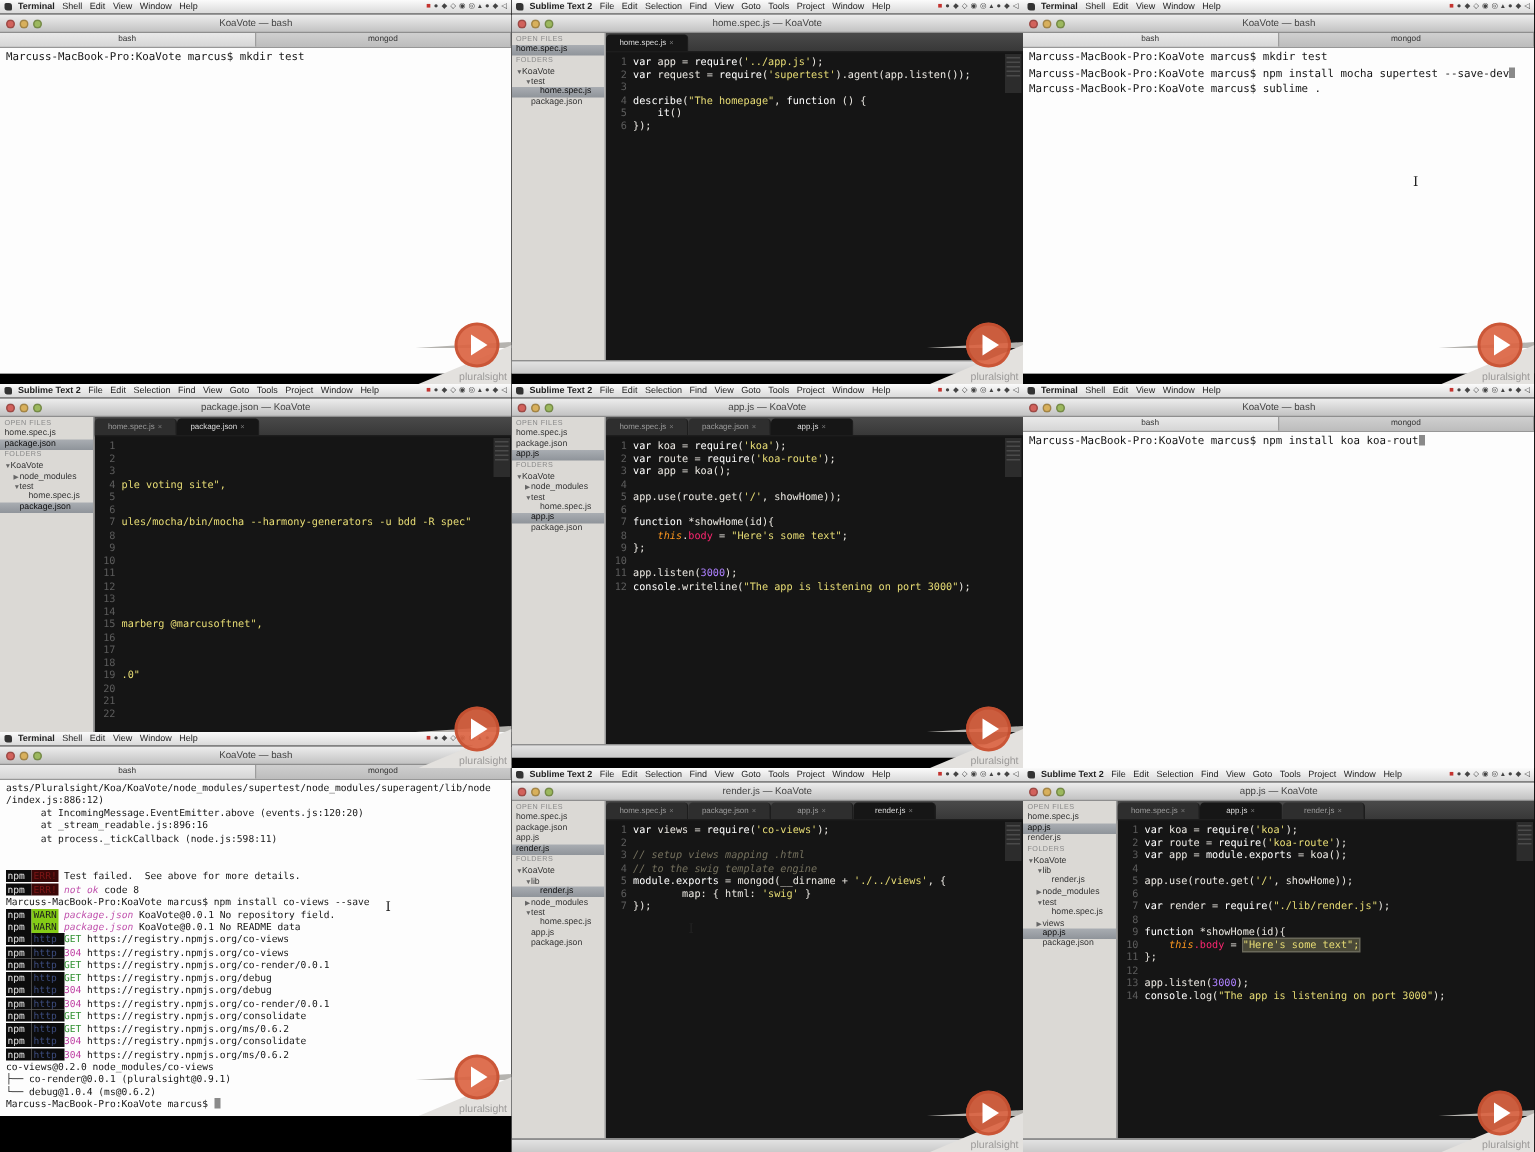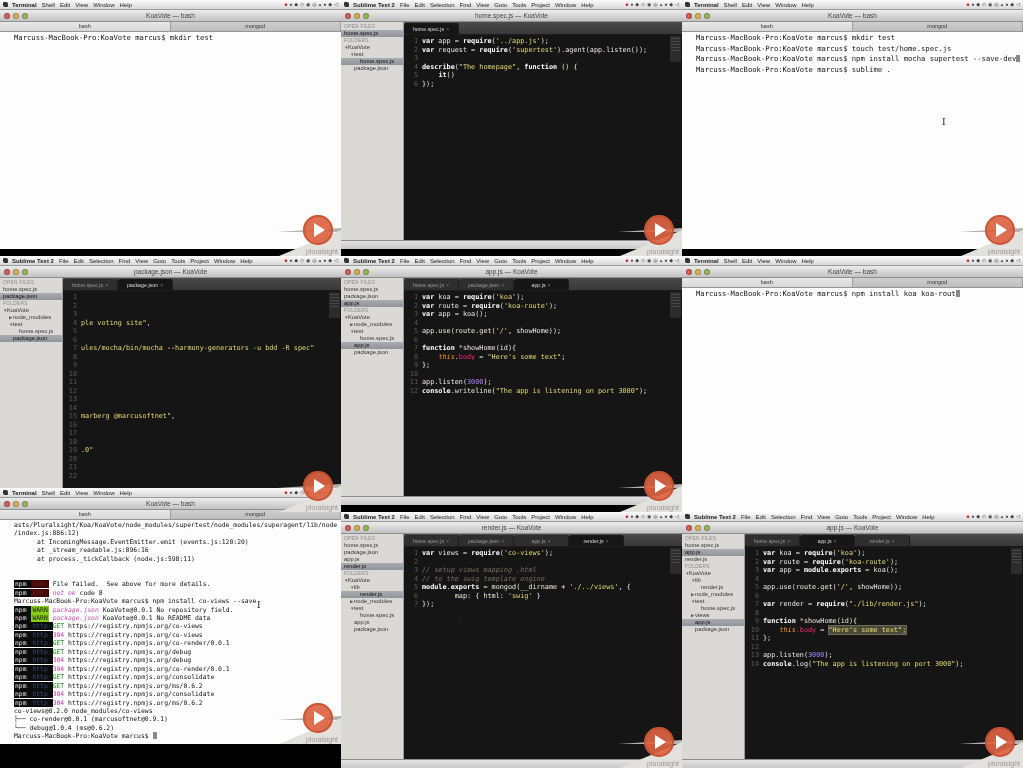--- a/index.html
+++ b/index.html
@@ -25,21 +25,21 @@
             display:flex;align-items:center;position:relative;}
   .lights{display:flex;gap:3px;margin-left:4px;}
   .light{width:4px;height:4px;border-radius:50%;border:0.5px solid rgba(0,0,0,.25);}
   .light.r{background:#d2625c;}.light.y{background:#d8b05c;}.light.g{background:#9cb85e;}
   .win-title{position:absolute;left:0;right:0;text-align:center;font-size:6.5px;color:#444;}
   
   .t-tabs{height:9px;flex:none;background:linear-gradient(#d6d6d6,#c2c2c2);display:flex;border-bottom:1px solid #979797;}
   .t-tab{flex:1;font-size:5.5px;color:#333;text-align:center;line-height:9px;border-right:1px solid #9d9d9d;
          background:linear-gradient(#cfcfcf,#bdbdbd);overflow:hidden;}
   .t-tab.active{background:linear-gradient(#e9e9e9,#d6d6d6);}
-  .t-body{flex:1;background:#fdfdfd;padding:1px 14px;overflow:hidden;position:relative;
+  .t-body{flex:1;background:#fdfdfd;padding:1px 4px;overflow:hidden;position:relative;
           font-family:"DejaVu Sans Mono",monospace;color:#141414;}
   .t-line{white-space:pre;}
   .t-norm .t-line{font-size:7.2px;line-height:10.5px;}
   .t-dense .t-line{font-size:6.4px;line-height:8.45px;}
   .t-p{color:#141414;}
   .t-npm{background:#0c0c0c;color:#e6e6e6;padding:0 1px;}
   .t-err{background:#3a0808;color:#7e1616;padding:0 1px;}
   .t-warn{background:#84cc16;color:#1c1c1c;padding:0 1px;}
   .t-http{background:#0c0c0c;color:#3c4c7e;padding:0 1px;}
   .t-get{color:#2f8f2f;}
@@ -59,21 +59,21 @@
   .s-tab{min-width:48px;max-width:62px;flex:none;font-size:5.3px;color:#9b9b9b;background:#2e2e2e;
          border-right:1px solid #1d1d1d;display:flex;align-items:center;justify-content:center;gap:2px;
          padding:0 3px;border-radius:3px 3px 0 0;margin-top:1px;overflow:hidden;white-space:nowrap;}
   .s-tab.active{background:#161616;color:#dcdcdc;}
   .s-tab .x{font-size:5px;color:#777;}
   .s-code{flex:1;overflow:hidden;padding-top:2px;position:relative;
           font-family:"DejaVu Sans Mono",monospace;}
   .cl{white-space:pre;font-size:6.8px;line-height:8.5px;height:8.5px;display:flex;}
   .gut{width:14px;flex:none;text-align:right;color:#5c5c5c;padding-right:4px;}
   .c-p{color:#ebe8e2;}
-  .c-kw{color:#ffffff;font-weight:bold;}
+  .c-kw{color:#ffffff;font-weight:normal;}
   .c-str{color:#e6db74;}
   .c-num{color:#ae81ff;}
   .c-cmt{color:#75715e;font-style:italic;}
   .c-ths{color:#fd971f;font-style:italic;}
   .c-prop{color:#f9266f;}
   .c-sel{background:#4a4938;color:#e6db74;outline:1px solid #6a695a;}
   .minimap{position:absolute;right:1px;top:14px;width:11px;height:26px;background:#2c2c2c;}
   .minimap i{display:block;height:1px;background:#4a4a4a;margin:2px 1px 0 1px;}
   .s-status{height:8px;flex:none;background:linear-gradient(#e2e2e2,#cacaca);border-top:1px solid #8e8e8e;
             font-size:4.8px;color:#555;line-height:8px;padding-left:4px;}
@@ -248,21 +248,20 @@
               <span class="light y"></span>
               <span class="light g"></span>
             </div>
           </div>
           <div class="t-tabs">
             <div class="t-tab active">bash</div>
             <div class="t-tab">mongod</div>
           </div>
           <div class="t-body t-norm">
             <div class="t-line"><span class="t-p">Marcuss-MacBook-Pro:KoaVote marcus$ mkdir test</span></div>
-            <div class="t-line"><span class="t-p">Marcuss-MacBook-Pro:KoaVote marcus$ touch test/home.spec.js</span></div>
             <div class="t-line"><span class="t-p">Marcuss-MacBook-Pro:KoaVote marcus$ npm install mocha supertest --save-dev</span><span class="cursor-block"></span></div>
             <div class="t-line"><span class="t-p">Marcuss-MacBook-Pro:KoaVote marcus$ sublime .</span></div>
           </div>
         </div>
         <div class="ibeam" style="left: 260px; top: 118px;">I</div>
         <div class="curl-edge"></div>
         <div class="curl"></div>
         <div class="play"></div>
         <div class="wm-label">pluralsight</div>
       </div>
@@ -539,42 +538,42 @@
               <span class="light g"></span>
             </div>
           </div>
           <div class="t-tabs">
             <div class="t-tab active">bash</div>
             <div class="t-tab">mongod</div>
           </div>
           <div class="t-body t-dense">
             <div class="t-line"><span class="t-p">asts/Pluralsight/Koa/KoaVote/node_modules/supertest/node_modules/superagent/lib/node</span></div>
             <div class="t-line"><span class="t-p">/index.js:886:12)</span></div>
-            <div class="t-line"><span class="t-p">      at IncomingMessage.EventEmitter.emit (events.js:120:20)</span></div>
+            <div class="t-line"><span class="t-p">      at IncomingMessage.EventEmitter.above (events.js:120:20)</span></div>
             <div class="t-line"><span class="t-p">      at _stream_readable.js:896:16</span></div>
             <div class="t-line"><span class="t-p">      at process._tickCallback (node.js:598:11)</span></div>
             <div class="t-line">&nbsp;</div>
             <div class="t-line">&nbsp;</div>
-            <div class="t-line"><span class="t-npm">npm </span><span class="t-err">ERR!</span><span class="t-p"> File failed.  See above for more details.</span></div>
+            <div class="t-line"><span class="t-npm">npm </span><span class="t-err">ERR!</span><span class="t-p"> Test failed.  See above for more details.</span></div>
             <div class="t-line"><span class="t-npm">npm </span><span class="t-err">ERR!</span><span class="t-pink"> not ok </span><span class="t-p">code 8</span></div>
             <div class="t-line"><span class="t-p">Marcuss-MacBook-Pro:KoaVote marcus$ npm install co-views --save</span></div>
             <div class="t-line"><span class="t-npm">npm </span><span class="t-warn">WARN</span><span class="t-pink"> package.json </span><span class="t-p">KoaVote@0.0.1 No repository field.</span></div>
             <div class="t-line"><span class="t-npm">npm </span><span class="t-warn">WARN</span><span class="t-pink"> package.json </span><span class="t-p">KoaVote@0.0.1 No README data</span></div>
             <div class="t-line"><span class="t-npm">npm </span><span class="t-http">http </span><span class="t-get">GET </span><span class="t-p">https://registry.npmjs.org/co-views</span></div>
             <div class="t-line"><span class="t-npm">npm </span><span class="t-http">http </span><span class="t-s304">304 </span><span class="t-p">https://registry.npmjs.org/co-views</span></div>
             <div class="t-line"><span class="t-npm">npm </span><span class="t-http">http </span><span class="t-get">GET </span><span class="t-p">https://registry.npmjs.org/co-render/0.0.1</span></div>
             <div class="t-line"><span class="t-npm">npm </span><span class="t-http">http </span><span class="t-get">GET </span><span class="t-p">https://registry.npmjs.org/debug</span></div>
             <div class="t-line"><span class="t-npm">npm </span><span class="t-http">http </span><span class="t-s304">304 </span><span class="t-p">https://registry.npmjs.org/debug</span></div>
             <div class="t-line"><span class="t-npm">npm </span><span class="t-http">http </span><span class="t-s304">304 </span><span class="t-p">https://registry.npmjs.org/co-render/0.0.1</span></div>
             <div class="t-line"><span class="t-npm">npm </span><span class="t-http">http </span><span class="t-get">GET </span><span class="t-p">https://registry.npmjs.org/consolidate</span></div>
             <div class="t-line"><span class="t-npm">npm </span><span class="t-http">http </span><span class="t-get">GET </span><span class="t-p">https://registry.npmjs.org/ms/0.6.2</span></div>
             <div class="t-line"><span class="t-npm">npm </span><span class="t-http">http </span><span class="t-s304">304 </span><span class="t-p">https://registry.npmjs.org/consolidate</span></div>
             <div class="t-line"><span class="t-npm">npm </span><span class="t-http">http </span><span class="t-s304">304 </span><span class="t-p">https://registry.npmjs.org/ms/0.6.2</span></div>
             <div class="t-line"><span class="t-p">co-views@0.2.0 node_modules/co-views</span></div>
-            <div class="t-line"><span class="t-p">├── co-render@0.0.1 (marcusoftnet@0.9.1)</span></div>
+            <div class="t-line"><span class="t-p">├── co-render@0.0.1 (pluralsight@0.9.1)</span></div>
             <div class="t-line"><span class="t-p">└── debug@1.0.4 (ms@0.6.2)</span></div>
             <div class="t-line"><span class="t-p">Marcuss-MacBook-Pro:KoaVote marcus$ </span><span class="cursor-block"></span></div>
           </div>
         </div>
         <div class="ibeam" style="left: 257px; top: 113px;">I</div>
         <div class="curl-edge"></div>
         <div class="curl"></div>
         <div class="play"></div>
         <div class="wm-label">pluralsight</div>
       </div>

